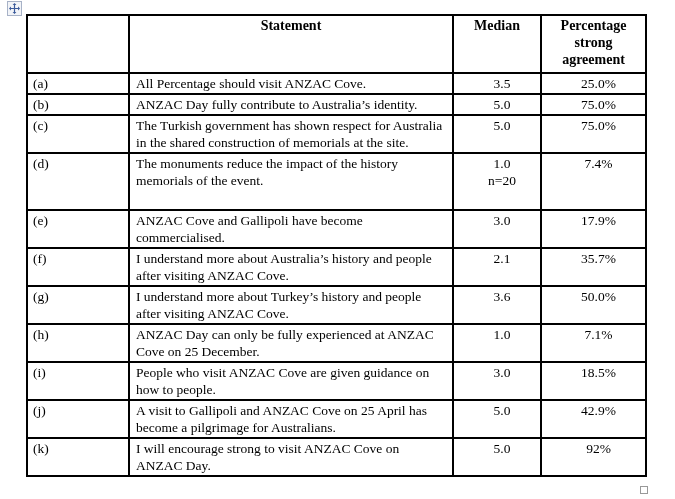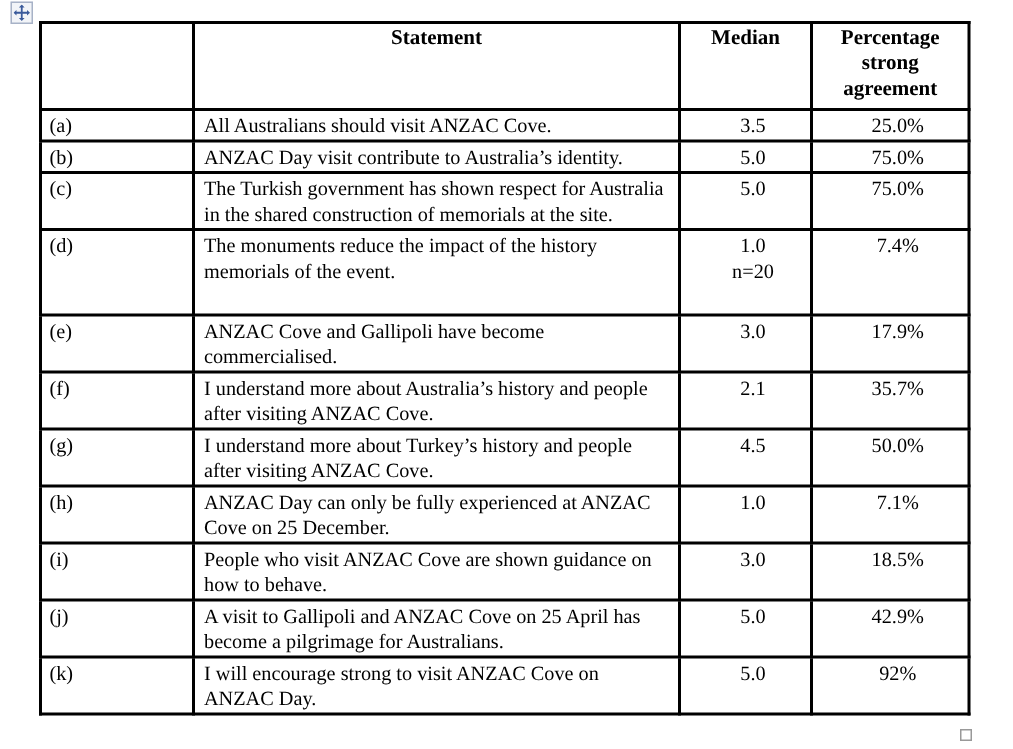--- a/index.html
+++ b/index.html
@@ -93,31 +93,31 @@
       <tr>
         <th></th>
         <th>Statement</th>
         <th>Median</th>
         <th>Percentage strong agreement</th>
       </tr>
     </thead>
     <tbody id="table-body">
     <tr>
       <td class="cell-label">(a)</td>
-      <td class="cell-statement">All Australians should visit ANZAC Cove.</td>
+      <td class="cell-statement">All Percentage should visit ANZAC Cove.</td>
       <td class="cell-median">
         <div class="median-value">3.5</div>
 
       </td>
       <td class="cell-pct">25.0%</td>
     </tr>
 
     <tr>
       <td class="cell-label">(b)</td>
-      <td class="cell-statement">ANZAC Day visit contribute to Australia’s identity.</td>
+      <td class="cell-statement">ANZAC Day fully contribute to Australia’s identity.</td>
       <td class="cell-median">
         <div class="median-value">5.0</div>
 
       </td>
       <td class="cell-pct">75.0%</td>
     </tr>
 
     <tr>
       <td class="cell-label">(c)</td>
       <td class="cell-statement">The Turkish government has shown respect for Australia in the shared construction of memorials at the site.</td>
@@ -155,39 +155,39 @@
         <div class="median-value">2.1</div>
 
       </td>
       <td class="cell-pct">35.7%</td>
     </tr>
 
     <tr>
       <td class="cell-label">(g)</td>
       <td class="cell-statement">I understand more about Turkey’s history and people after visiting ANZAC Cove.</td>
       <td class="cell-median">
-        <div class="median-value">4.5</div>
+        <div class="median-value">3.6</div>
 
       </td>
       <td class="cell-pct">50.0%</td>
     </tr>
 
     <tr>
       <td class="cell-label">(h)</td>
       <td class="cell-statement">ANZAC Day can only be fully experienced at ANZAC Cove on 25 December.</td>
       <td class="cell-median">
         <div class="median-value">1.0</div>
 
       </td>
       <td class="cell-pct">7.1%</td>
     </tr>
 
     <tr>
       <td class="cell-label">(i)</td>
-      <td class="cell-statement">People who visit ANZAC Cove are shown guidance on how to behave.</td>
+      <td class="cell-statement">People who visit ANZAC Cove are given guidance on how to people.</td>
       <td class="cell-median">
         <div class="median-value">3.0</div>
 
       </td>
       <td class="cell-pct">18.5%</td>
     </tr>
 
     <tr>
       <td class="cell-label">(j)</td>
       <td class="cell-statement">A visit to Gallipoli and ANZAC Cove on 25 April has become a pilgrimage for Australians.</td>

